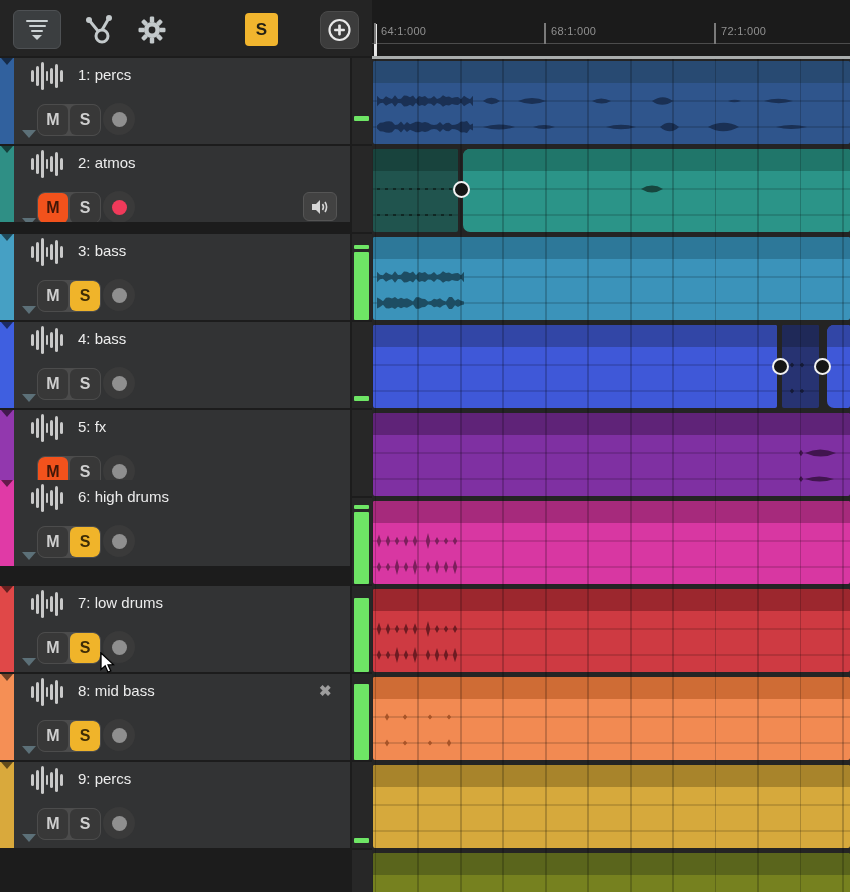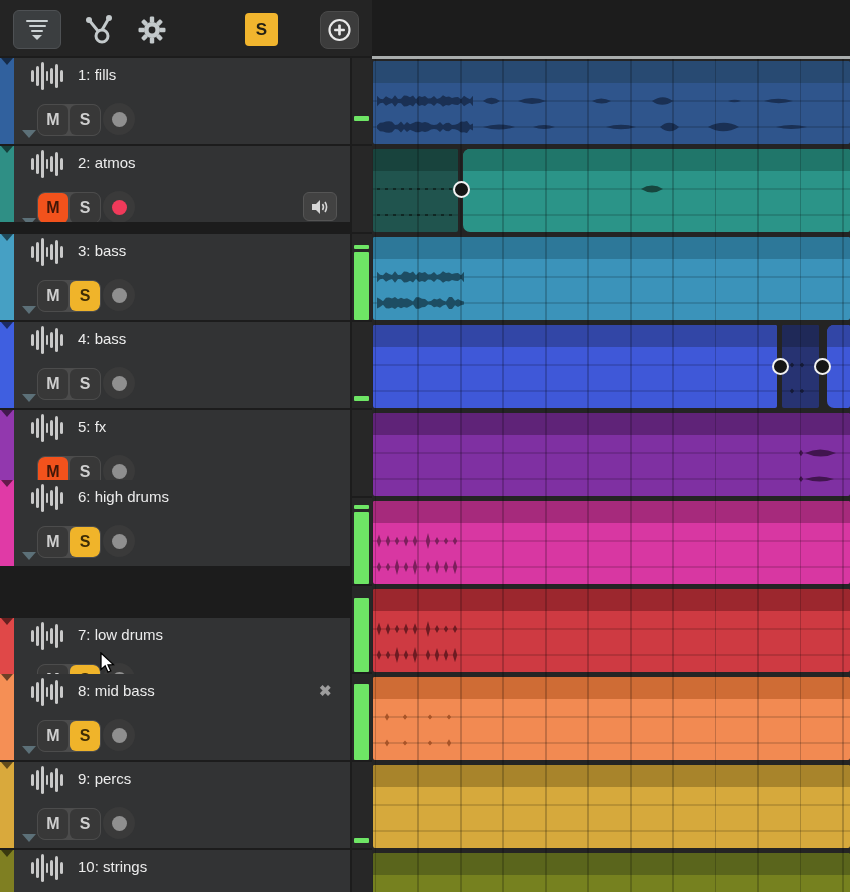--- a/index.html
+++ b/index.html
@@ -105,37 +105,47 @@
     <button id="global-solo" style="border: none; background: rgb(241, 181, 46);">S</button>
     <button id="add-track">
       <svg width="30" height="30" viewBox="0 0 30 30">
         <circle cx="15" cy="15" r="12" fill="none" stroke="#e8e8e8" stroke-width="2.6"></circle>
         <rect x="8.5" y="13.4" width="13" height="3.2" rx="1" fill="#e8e8e8"></rect>
         <rect x="13.4" y="8.5" width="3.2" height="13" rx="1" fill="#e8e8e8"></rect>
       </svg>
     </button>
   </div>
 
+  <div id="ruler">
+    <div id="ruler-line"></div>
+    <div id="playhead"></div>
+  <div class="ruler-tick" style="left: 2px;"></div>
+      <div class="ruler-label" style="left: 9px;">64:1:000</div>
+      <div class="ruler-tick" style="left: 172px;"></div>
+      <div class="ruler-label" style="left: 179px;">68:1:000</div>
+      <div class="ruler-tick" style="left: 342px;"></div>
+      <div class="ruler-label" style="left: 349px;">72:1:000</div>
+    </div>
   <div id="lane-topline"></div>
 
   <div id="headers">
       <div class="t-row" style="top: 0px; height: 86px;">
         <div class="strip" style="background: rgb(49, 97, 158);">
           <div class="strip-tri"></div>
         </div>
         <div class="wave-ico">
           <span style="height: 12px;"></span>
           <span style="height: 20px;"></span>
           <span style="height: 28px;"></span>
           <span style="height: 10px;"></span>
           <span style="height: 16px;"></span>
           <span style="height: 24px;"></span>
           <span style="height: 12px;"></span>
         </div>
-        <div class="t-name">1: fills</div>
+        <div class="t-name">1: percs</div>
         <div class="ms-pair">
           <button class="ms-btn">M</button>
           <button class="ms-btn">S</button>
         </div>
         <button class="rec-btn">
           <div class="rec-dot"></div>
         </button>
         <div class="fold-tri"></div>
       </div>
       <div class="t-row" style="top: 88px; height: 76px;">
@@ -252,21 +262,21 @@
         <div class="t-name">6: high drums</div>
         <div class="ms-pair">
           <button class="ms-btn">M</button>
           <button class="ms-btn s-on">S</button>
         </div>
         <button class="rec-btn">
           <div class="rec-dot"></div>
         </button>
         <div class="fold-tri"></div>
       </div>
-      <div class="t-row" style="top: 528px; height: 86px; margin-top: 32px;">
+      <div class="t-row" style="top: 528px; height: 86px;">
         <div class="strip" style="background: rgb(224, 72, 72);">
           <div class="strip-tri"></div>
         </div>
         <div class="wave-ico">
           <span style="height: 12px;"></span>
           <span style="height: 20px;"></span>
           <span style="height: 28px;"></span>
           <span style="height: 10px;"></span>
           <span style="height: 16px;"></span>
           <span style="height: 24px;"></span>
@@ -321,35 +331,20 @@
         </div>
         <div class="t-name">9: percs</div>
         <div class="ms-pair">
           <button class="ms-btn">M</button>
           <button class="ms-btn">S</button>
         </div>
         <button class="rec-btn">
           <div class="rec-dot"></div>
         </button>
         <div class="fold-tri"></div>
-      </div>
-      <div class="t-row" style="top: 792px; height: 42px;">
-        <div class="strip" style="background: rgb(127, 127, 34);">
-          <div class="strip-tri"></div>
-        </div>
-        <div class="wave-ico">
-          <span style="height: 12px;"></span>
-          <span style="height: 20px;"></span>
-          <span style="height: 28px;"></span>
-          <span style="height: 10px;"></span>
-          <span style="height: 16px;"></span>
-          <span style="height: 24px;"></span>
-          <span style="height: 12px;"></span>
-        </div>
-        <div class="t-name">10: strings</div>
       </div>
     </div>
   <div id="meters">
       <div class="meter-cell" style="top: 0px; height: 86px;"></div>
       <div class="meter-bar" style="background: rgb(110, 229, 101); top: 58px; height: 5px;"></div>
       <div class="meter-cell" style="top: 88px; height: 86px;"></div>
       <div class="meter-cell" style="top: 176px; height: 86px;"></div>
       <div class="meter-bar" style="background: rgb(110, 229, 101); top: 187px; height: 4px;"></div>
       <div class="meter-bar" style="background: rgb(110, 229, 101); top: 194px; height: 68px;"></div>
       <div class="meter-cell" style="top: 264px; height: 86px;"></div>

